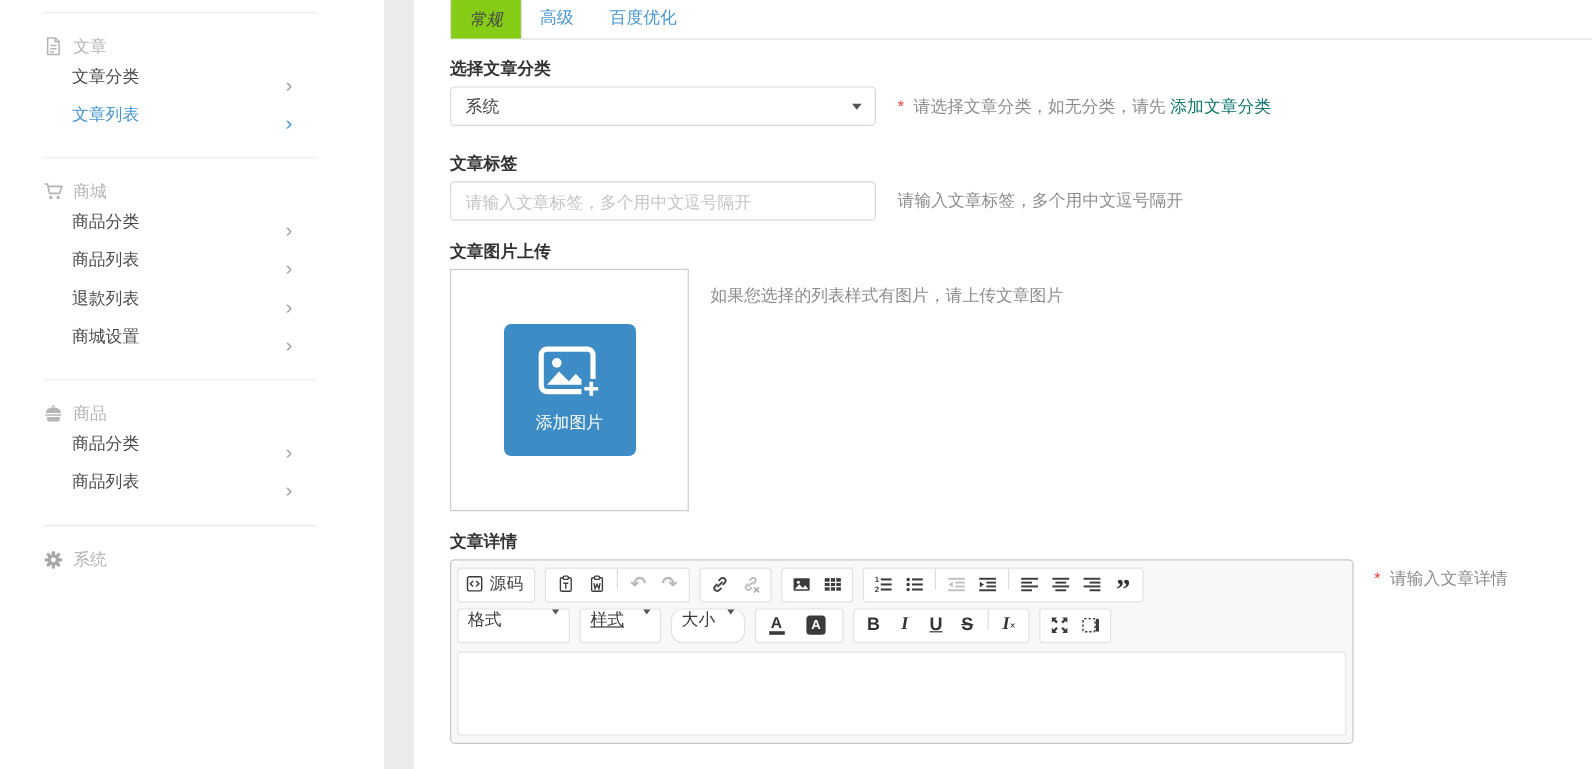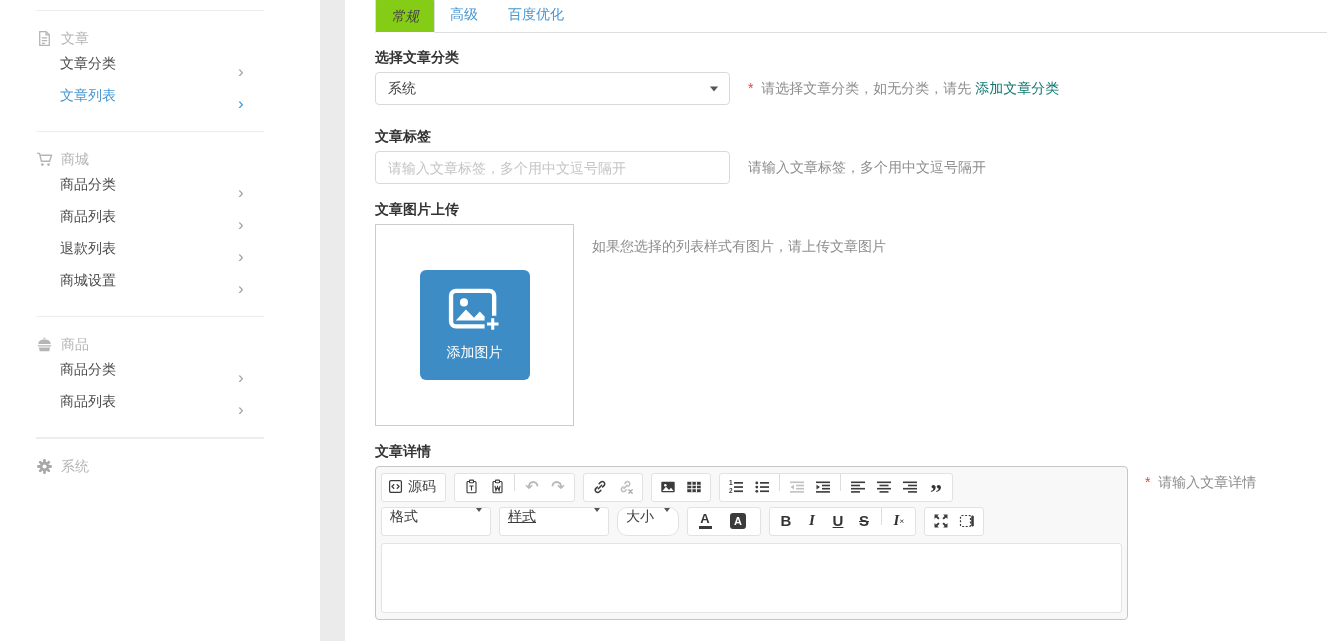--- a/index.html
+++ b/index.html
@@ -396,25 +396,25 @@
                       <rect x="6" y="5.7" width="9" height="1.6"></rect>
                     <rect x="1" y="8.9" width="14" height="1.6"></rect>
                       <rect x="6" y="12.1" width="9" height="1.6"></rect>
                   </svg>
                 </div>
                 <div class="tb-btn g-quote">”</div>
               </div>
             </div>
 
             <div class="tb-row">
-              <div class="tb-group dd" style="width:110px;font-family:Liberation Mono, monospace;">
+              <div class="tb-group dd" style="width:94px;font-family:Liberation Mono, monospace;">
                 <span>格式</span>
                 <span class="dcaret"></span>
               </div>
-              <div class="tb-group dd" style="width:110px;text-decoration:underline;">
+              <div class="tb-group dd" style="width:68px;text-decoration:underline;">
                 <span>样式</span>
                 <span class="dcaret"></span>
               </div>
               <div class="tb-group dd" style="width:62px;border-radius:10px;">
                 <span>大小</span>
                 <span class="dcaret"></span>
               </div>
 
               <div class="tb-group">
                 <div class="tb-btn" style="min-width:32px;">

